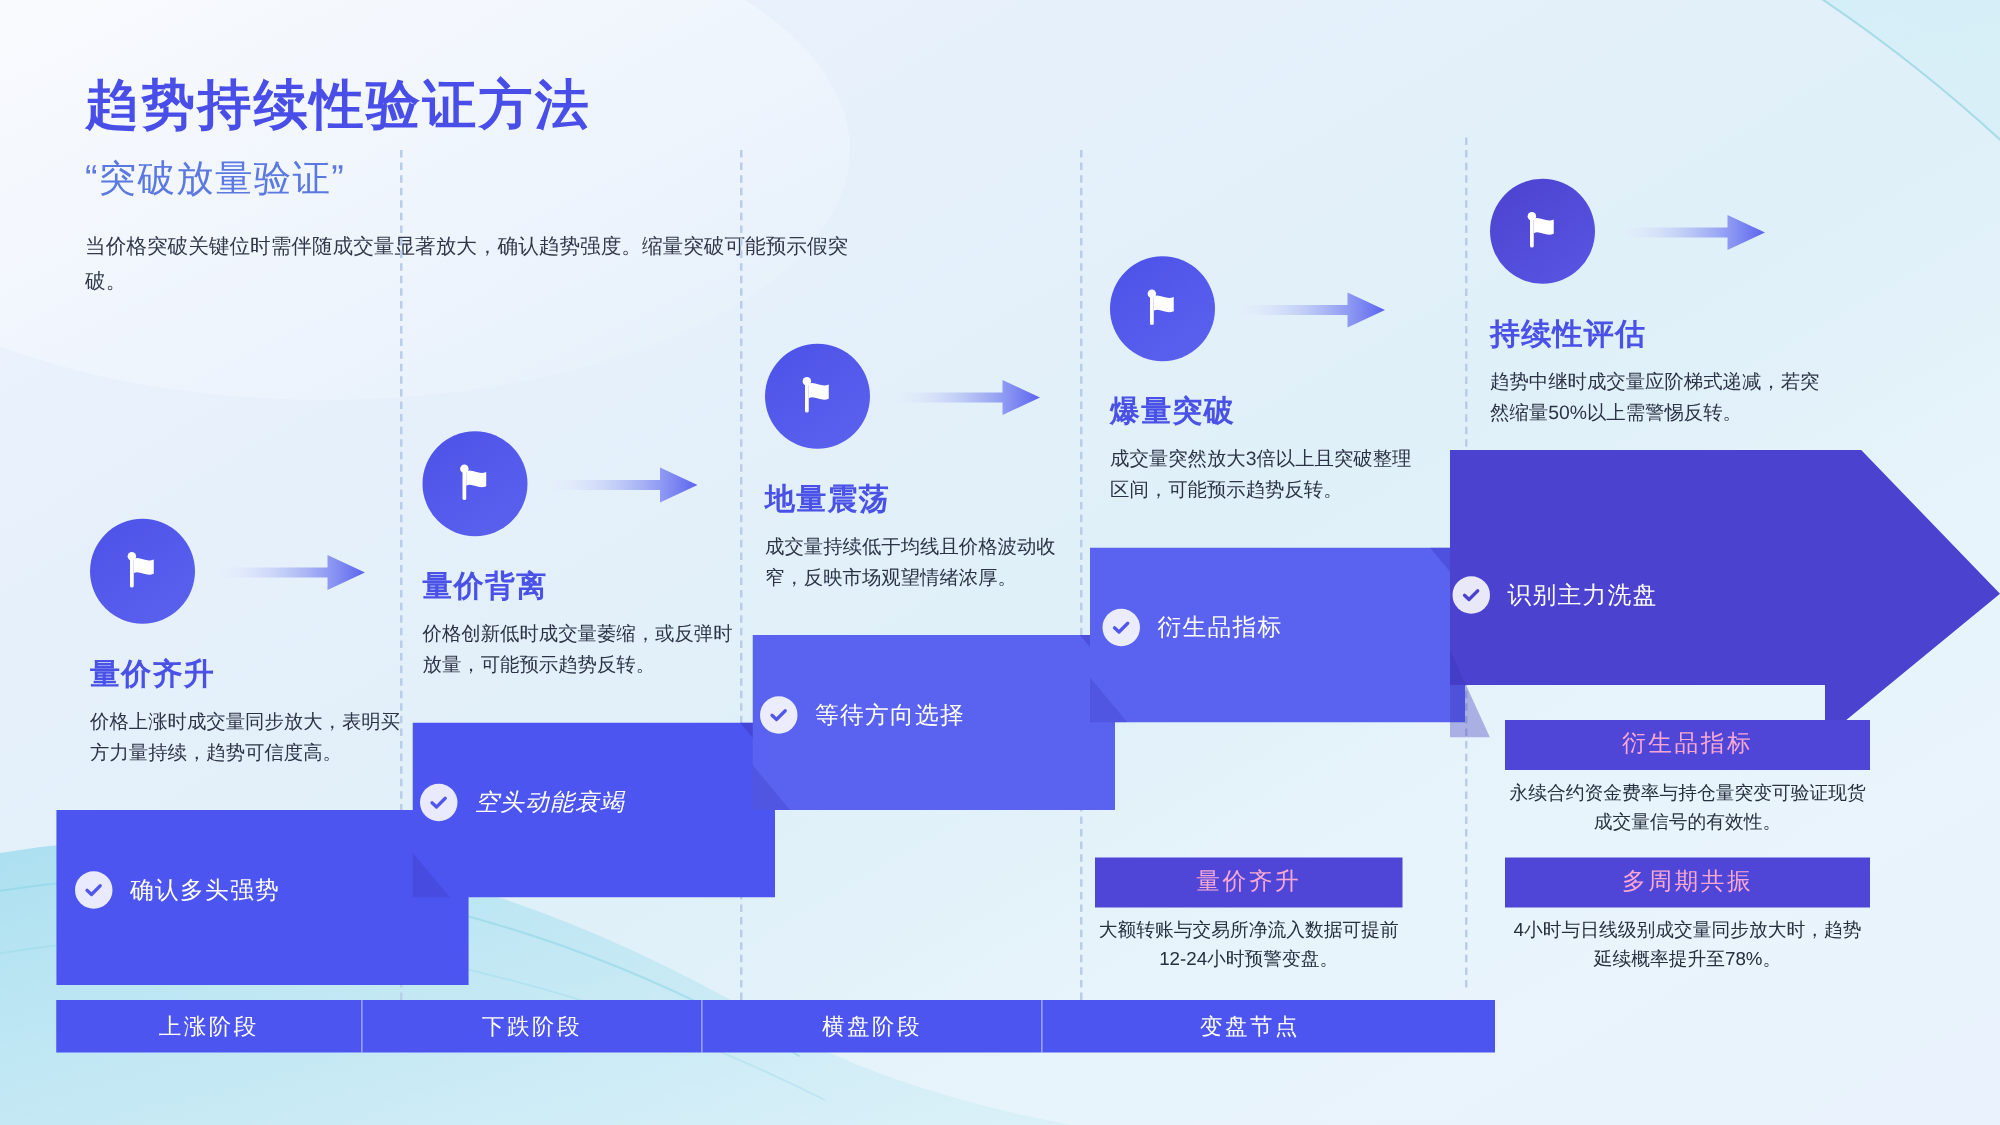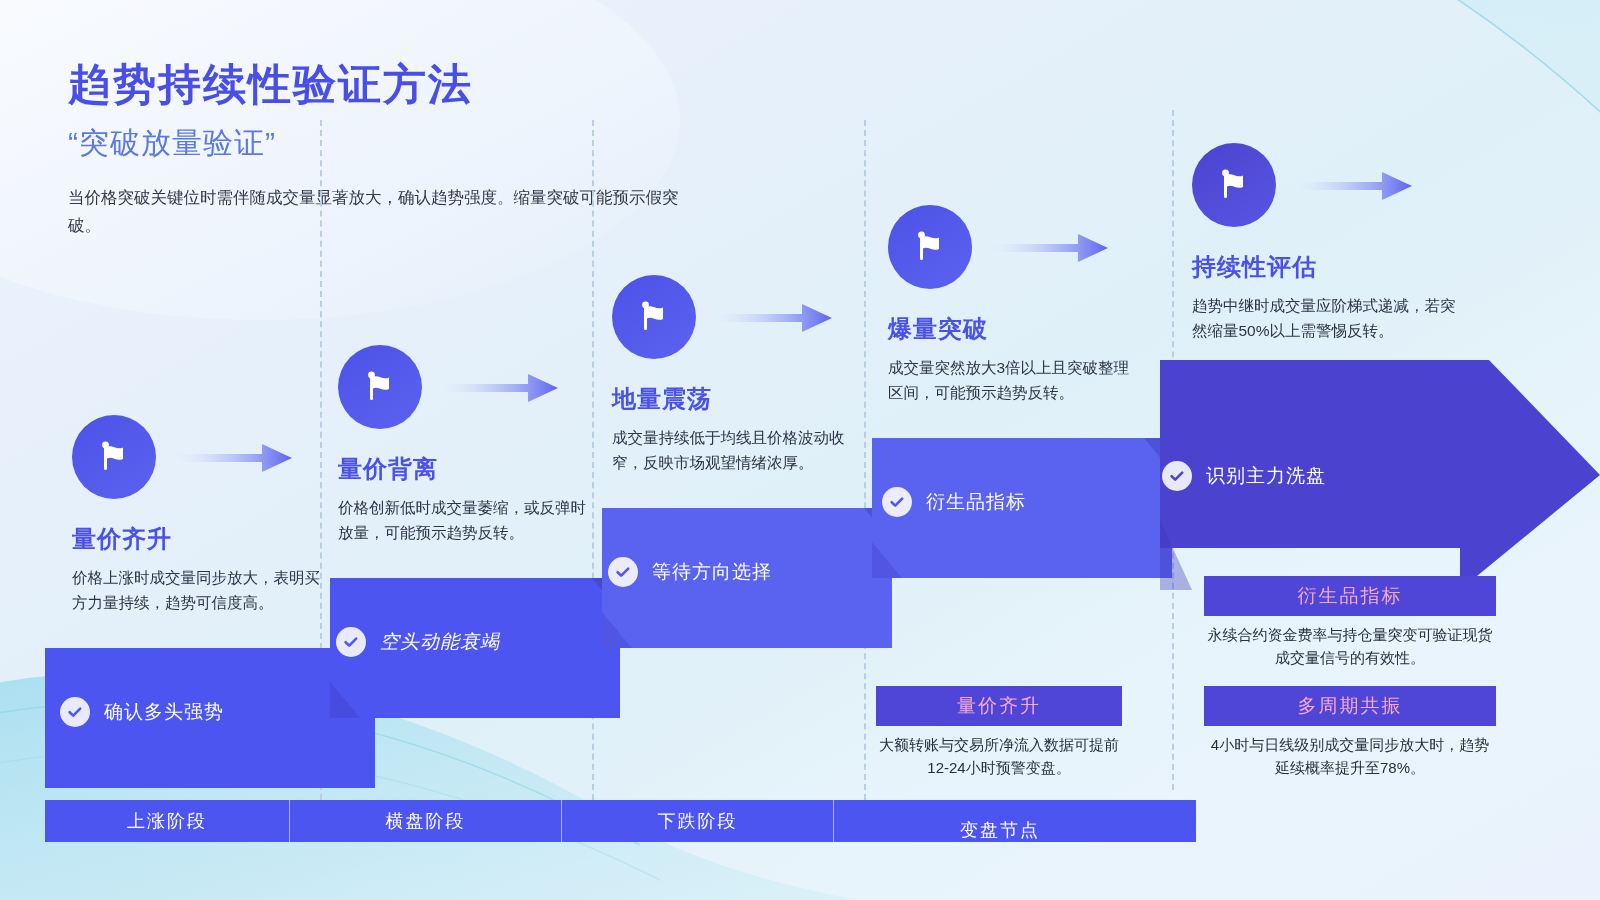--- a/index.html
+++ b/index.html
@@ -93,21 +93,21 @@
   .phase-bar {
     position: absolute; left: 45px; top: 800px;
     width: 1151px; height: 42px;
     display: flex; background: #4c55ef;
   }
   .phase-cell {
     display: flex; align-items: center; justify-content: center;
     color: #ffffff; font-size: 18px; letter-spacing: 2px;
     border-right: 1px solid rgba(255,255,255,0.55);
   }
-  .phase-cell:last-child { border-right: none; align-items: flex-end; }
+  .phase-cell:last-child { border-right: none; }
 </style>
 </head>
 <body>
 
 <div id="stage">
 
   <svg class="bg-svg" viewBox="0 0 1600 900" preserveAspectRatio="none">
     <defs>
       <linearGradient id="gTopBlob" x1="0" y1="0" x2="0.4" y2="1">
         <stop offset="0%" stop-color="#a6e6f0" stop-opacity="0.95"></stop>
@@ -347,23 +347,23 @@
   <div class="info-card" style="left:1204px; top:686px; width:292px;">
     <div class="cap">多周期共振</div>
     <div class="body">4小时与日线级别成交量同步放大时，趋势延续概率提升至78%。</div>
   </div>
 
   <div class="phase-bar">
     <div class="phase-cell" style="width:245px;">
       <span>上涨阶段</span>
     </div>
     <div class="phase-cell" style="width:272px;">
+      <span>下跌阶段</span>
+    </div>
+    <div class="phase-cell" style="width:272px;">
       <span>横盘阶段</span>
-    </div>
-    <div class="phase-cell" style="width:272px;">
-      <span>下跌阶段</span>
     </div>
     <div class="phase-cell" style="width:332px;">
       <span>变盘节点</span>
     </div>
   </div>
 
 </div>
 
 </body></html>

